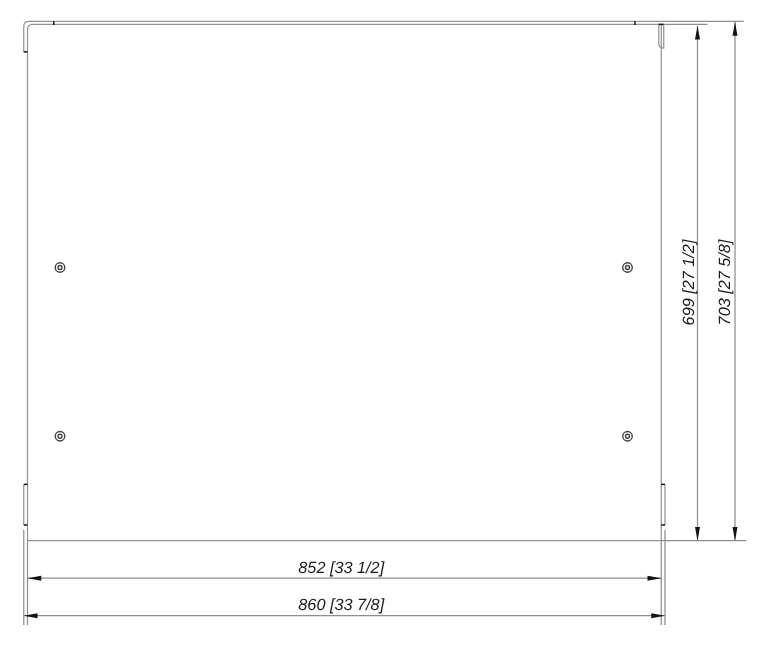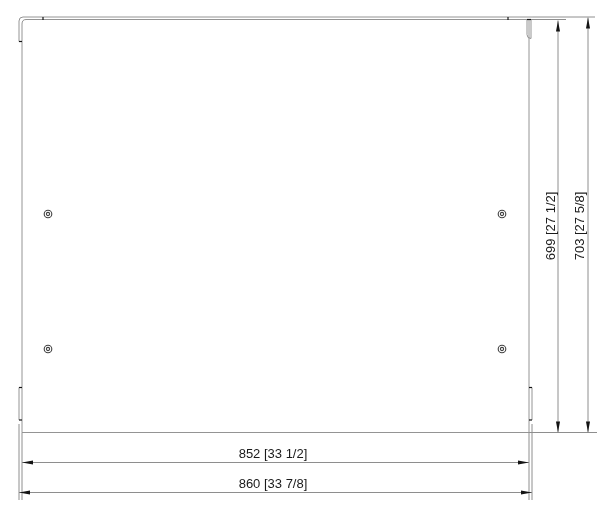--- a/index.html
+++ b/index.html
@@ -4,21 +4,21 @@
 <style>
   :root{
     --bg:#ffffff;
     --outline:#949494;
     --dim:#8e8e8e;
     --arrow:#141414;
     --text:#1a1a1a;
     --hole:#3f3f3f;
   }
   html,body{margin:0;padding:0;background:var(--bg);}
-  .canvas{width:614px;height:517px;position:relative;background:var(--bg);overflow:hidden;}
+  .canvas{width:614px;height:517px;position:relative;background:var(--bg);overflow:hidden;font-style:italic;}
   svg{display:block;}
   .ol{stroke:var(--outline);stroke-width:1;fill:none;}
   .seam{stroke:var(--arrow);stroke-width:1.2;fill:none;}
   .dim{stroke:var(--dim);stroke-width:1;fill:none;}
   .arr{fill:var(--arrow);stroke:none;}
   .hole{stroke:var(--hole);stroke-width:1.1;fill:none;}
   .dimtext{
     fill:var(--text);
     font-family:"Liberation Sans", sans-serif;
     font-size:13px;

